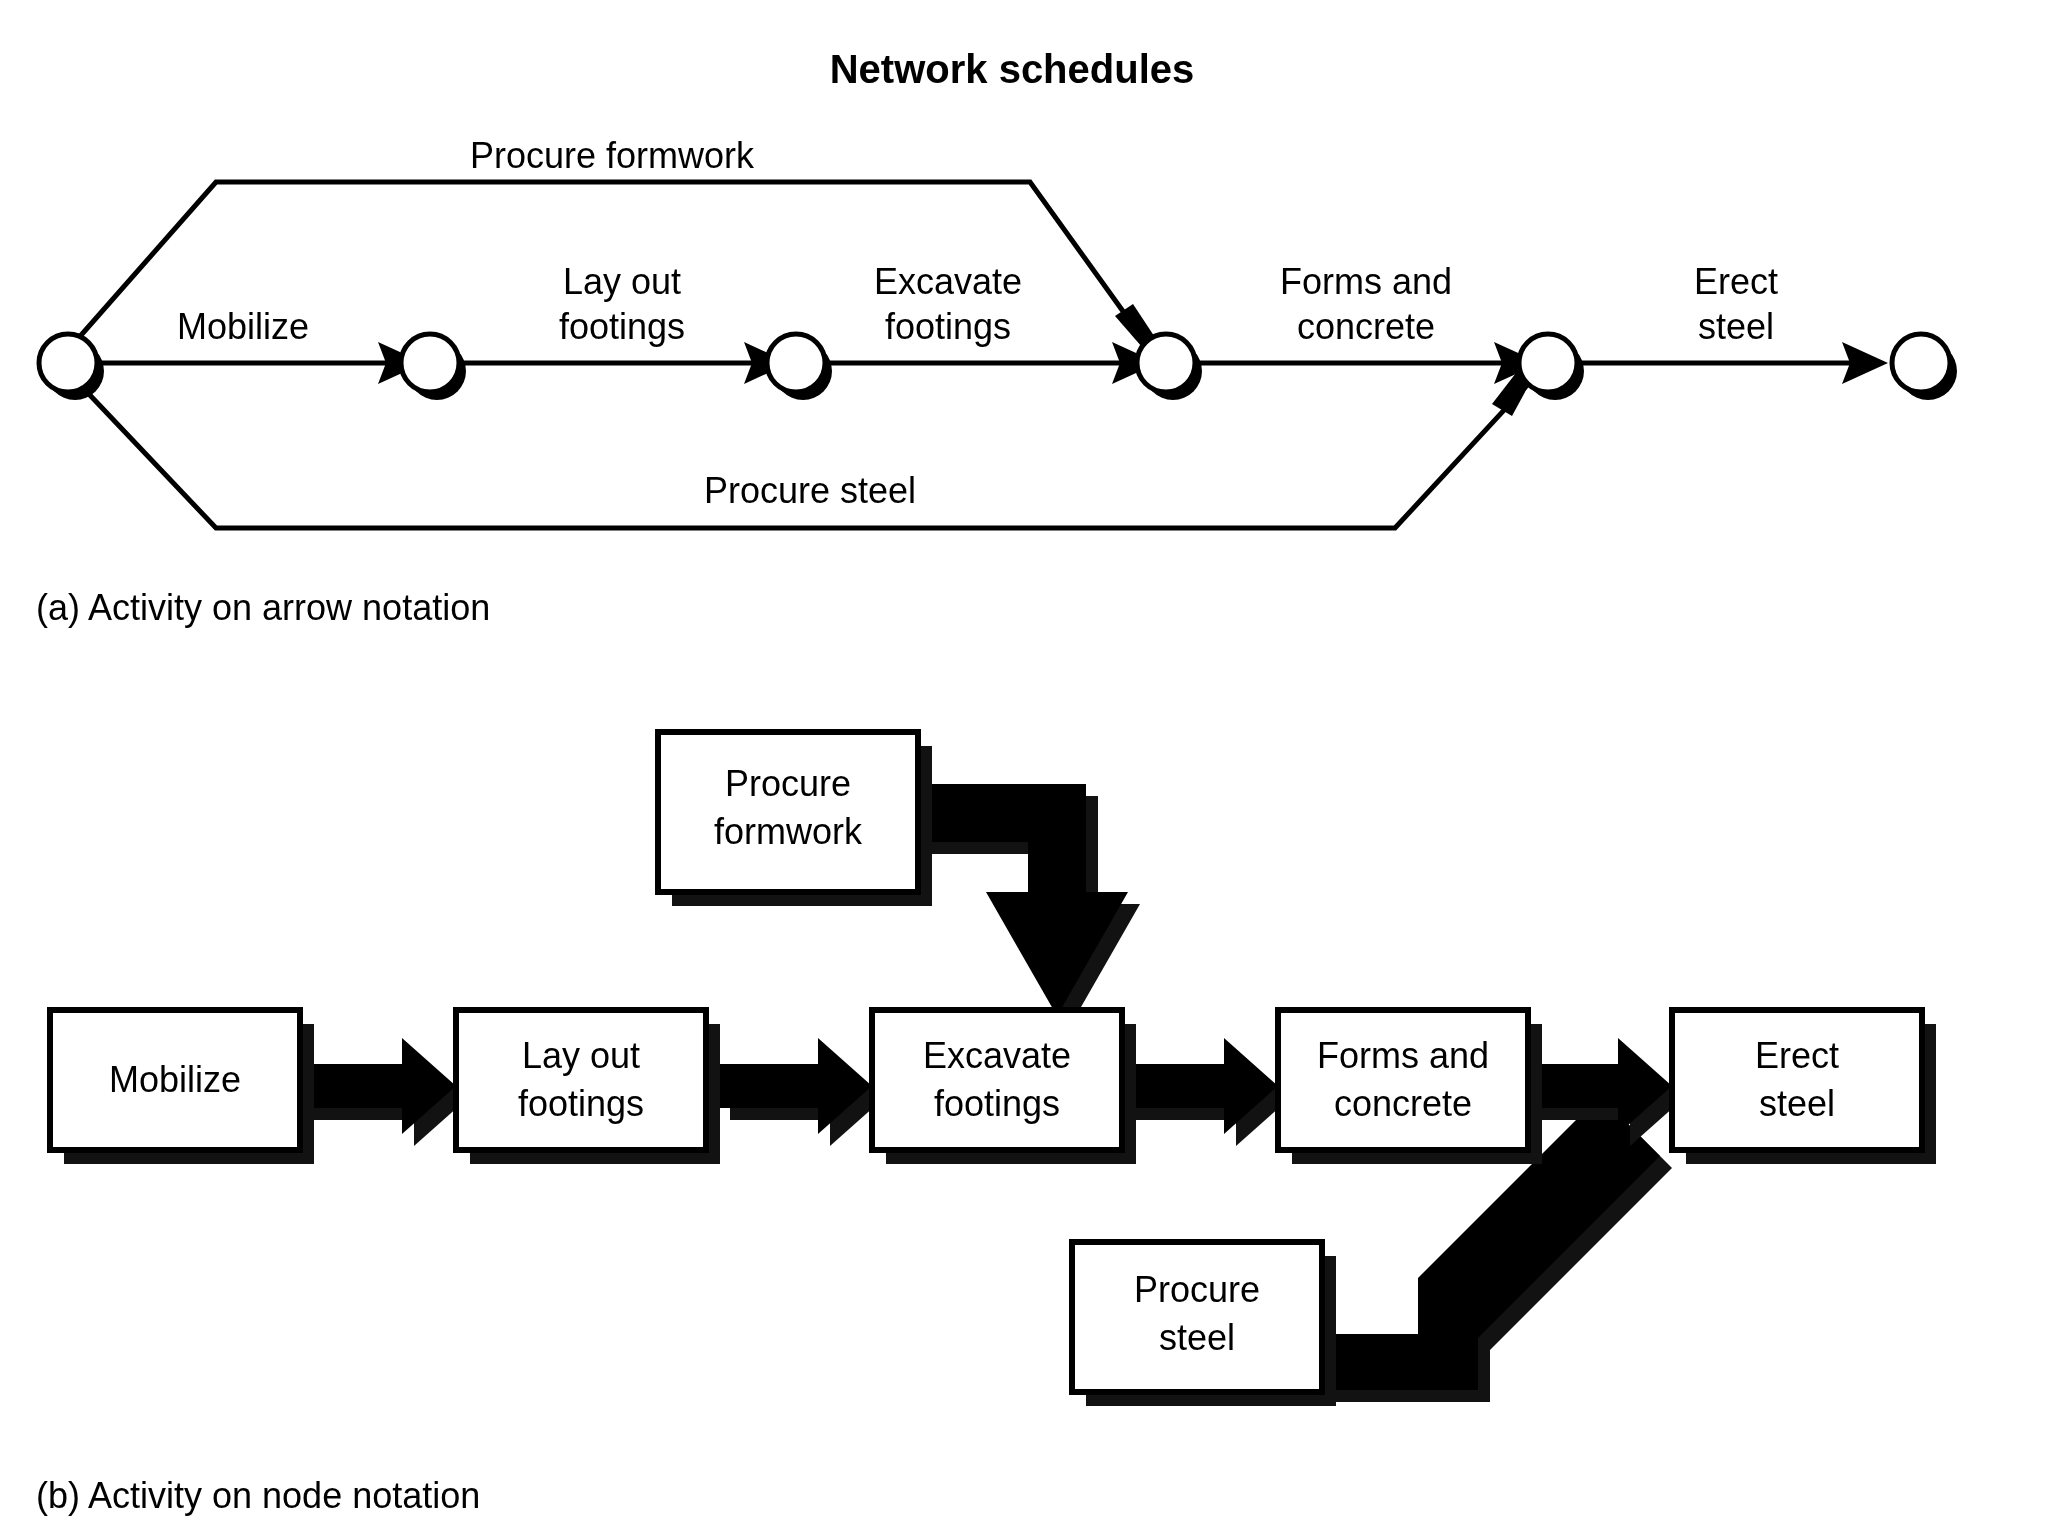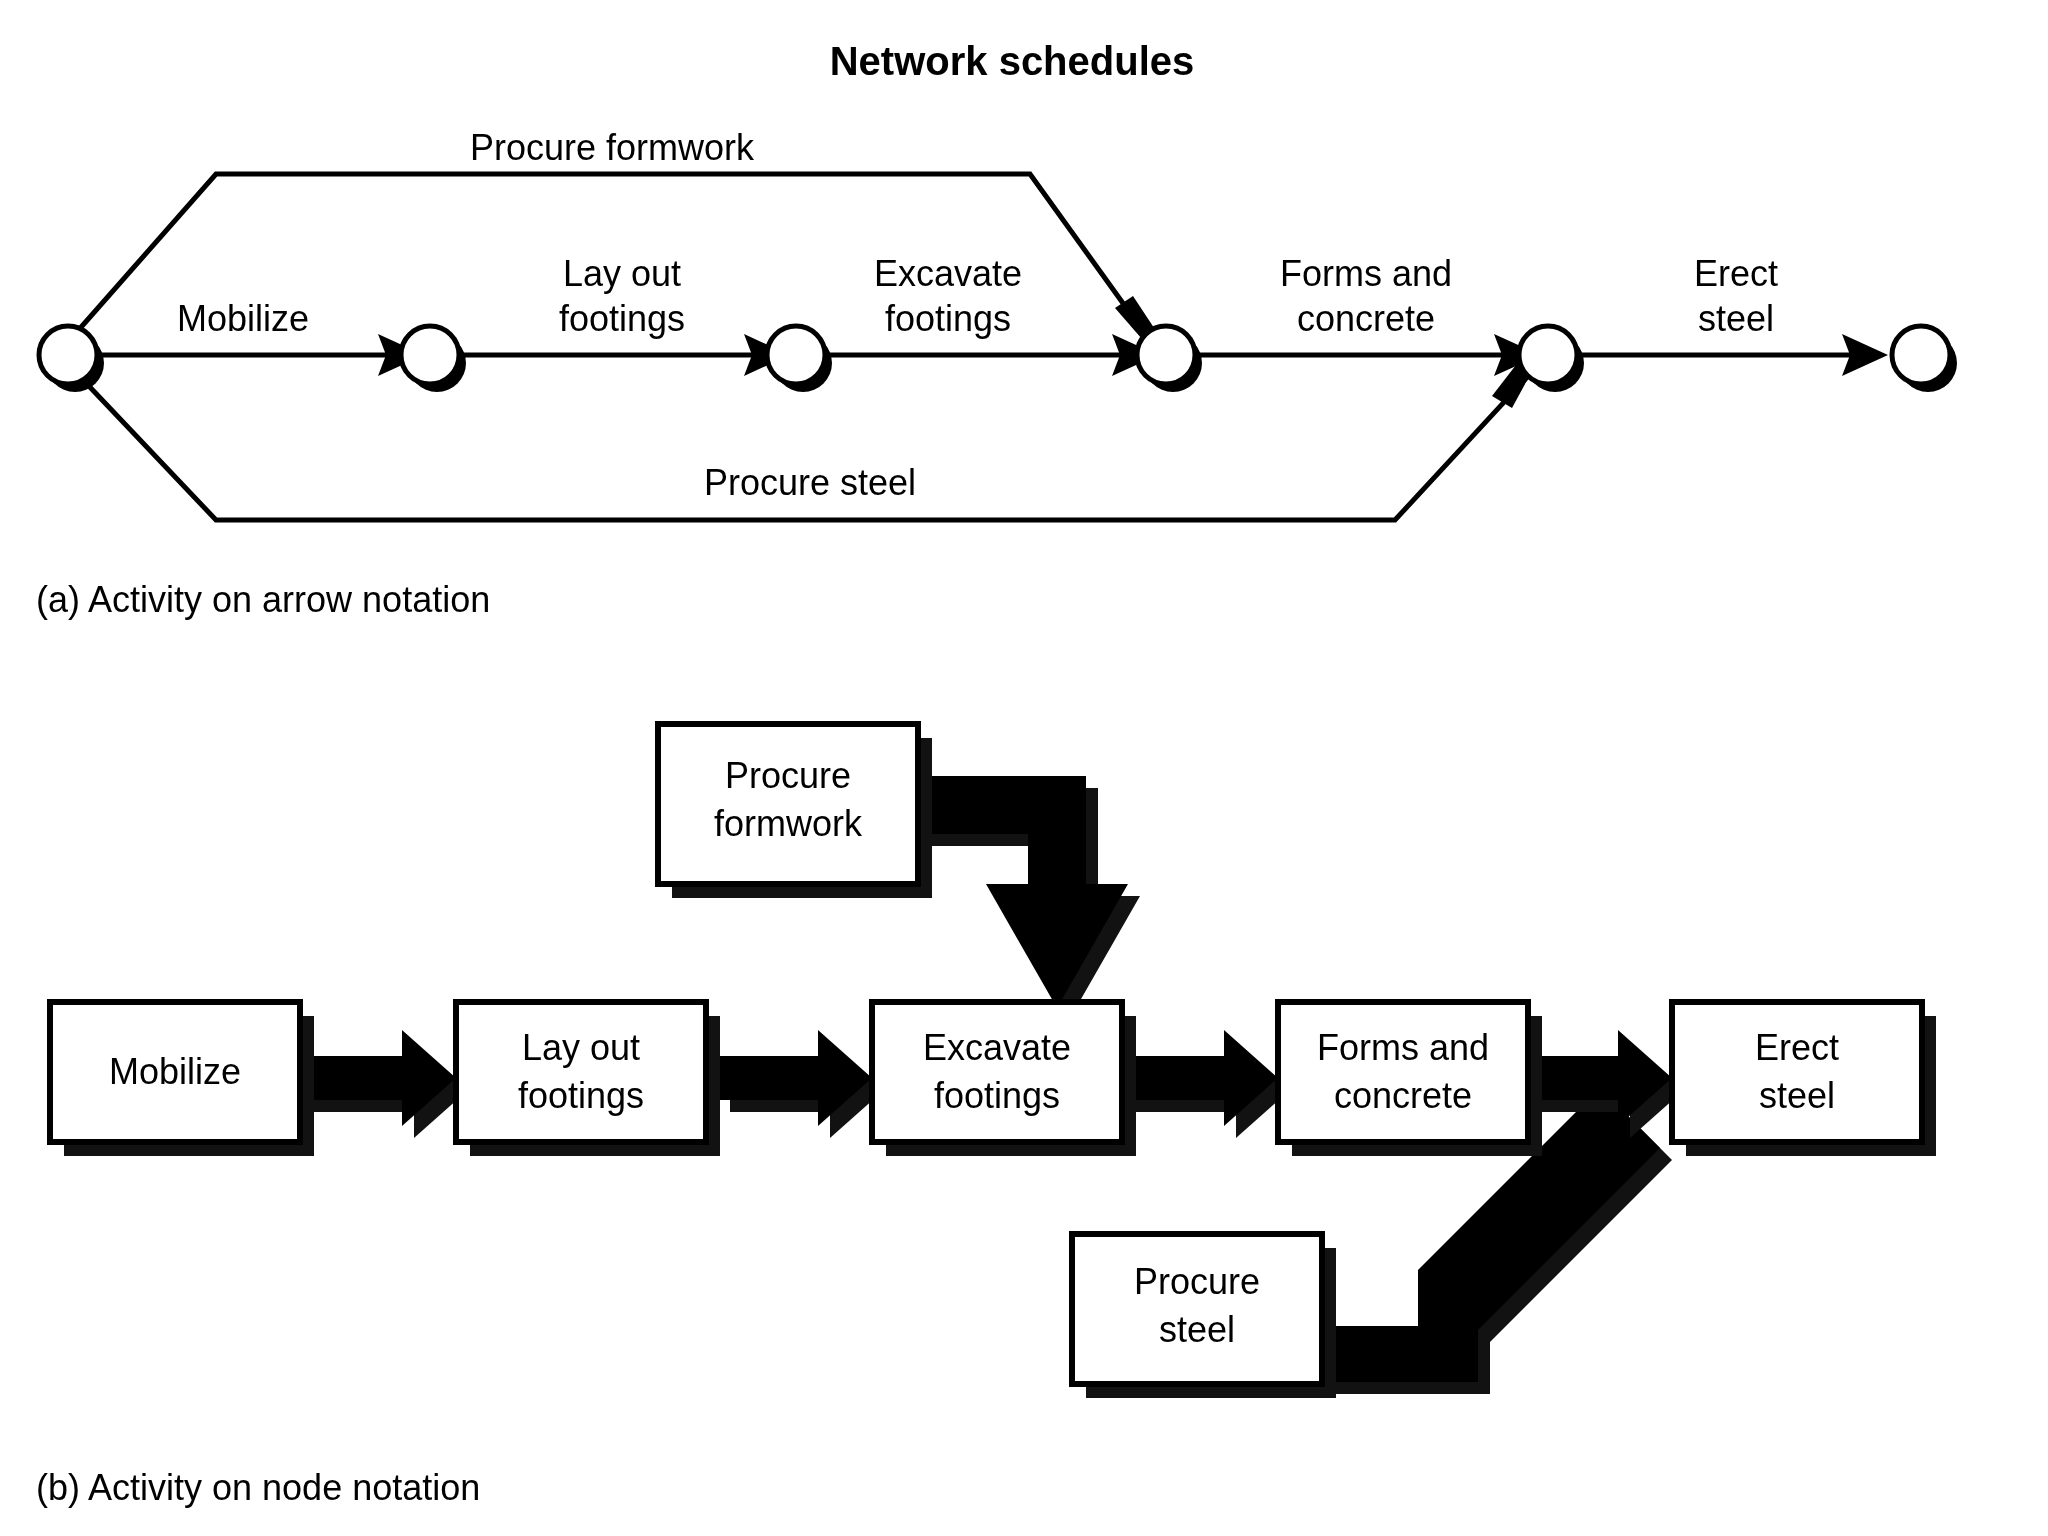--- a/index.html
+++ b/index.html
@@ -10,21 +10,21 @@
   body {
     width: 2048px;
     height: 1536px;
     position: relative;
     overflow: hidden;
     font-family: "Liberation Sans", sans-serif;
     color: #000000;
   }
   #root {
     position: absolute;
-    left: 0; top: 8px;
+    left: 0; top: 16px;
     width: 2048px;
     height: 1221px;
   }
   svg.canvas {
     position: absolute;
     left: 0; top: 0;
     width: 2048px;
     height: 1536px;
     display: block;
   }

